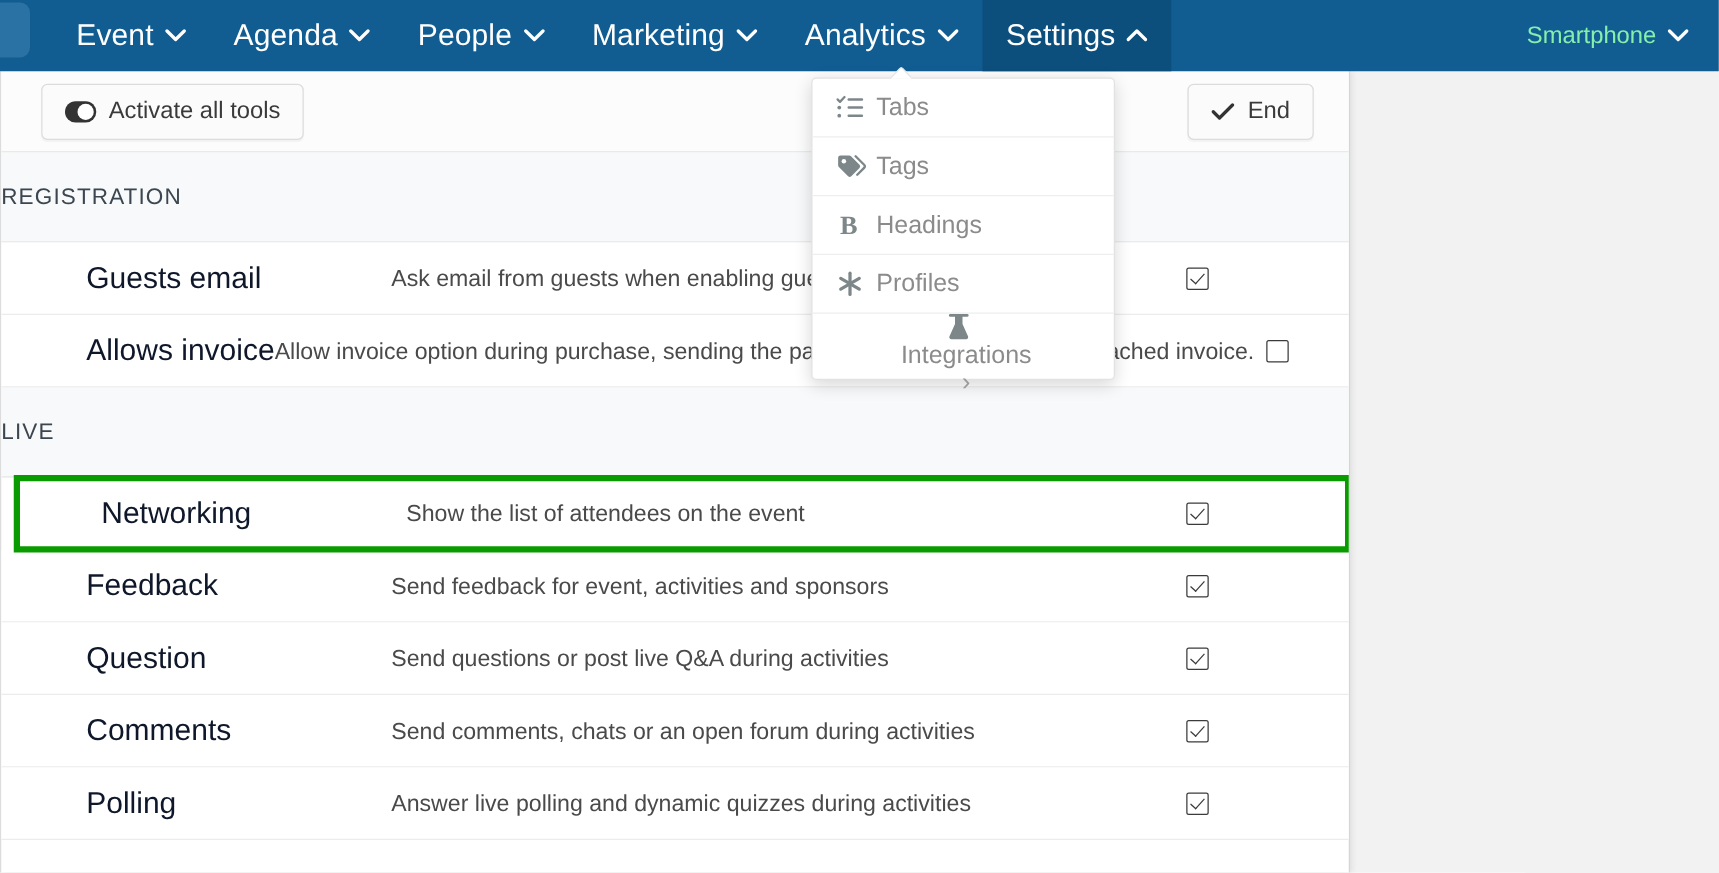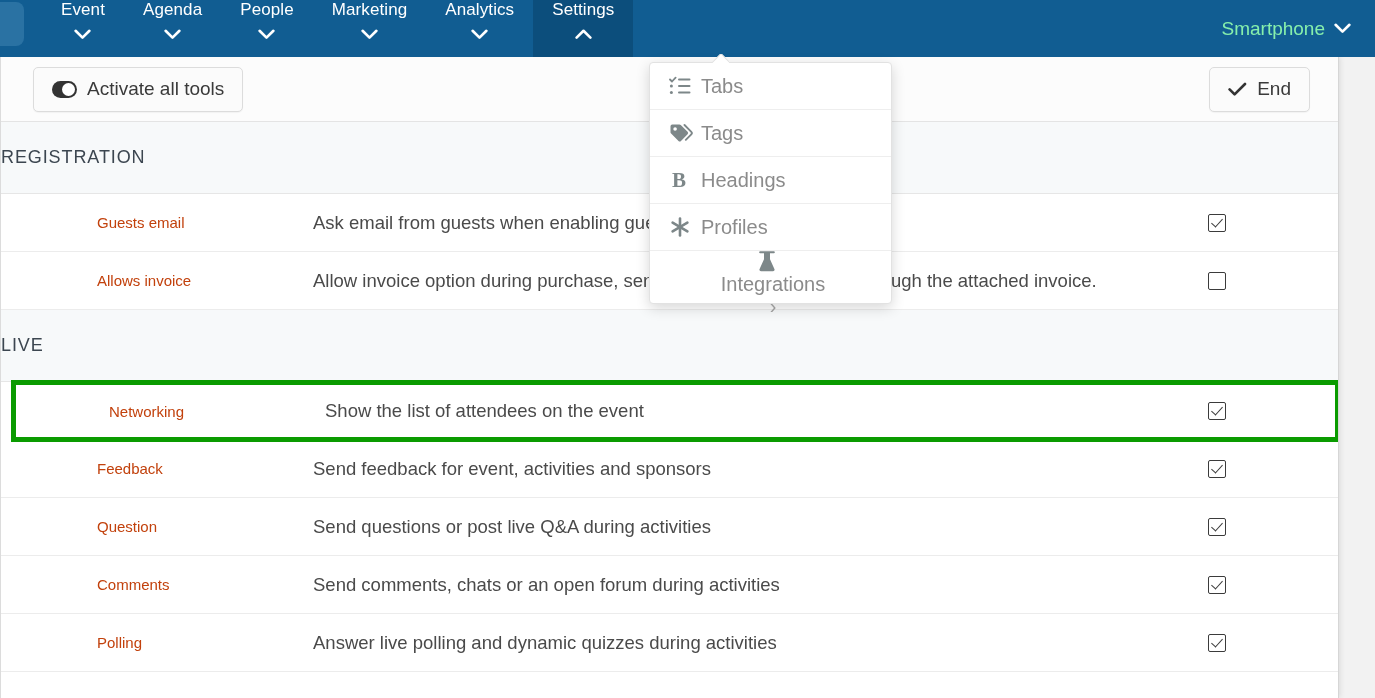--- a/index.html
+++ b/index.html
@@ -23,42 +23,41 @@
     margin-top: 2px; margin-left: -16px;
     background: #2a72a3;
     border-radius: 8px;
     flex: 0 0 auto;
   }
   .nav-items { display: flex; align-items: stretch; margin-left: 18px; }
   .nav-item {
     display: flex; align-items: center; gap: 9px;
     padding: 0 19px;
     color: #ffffff;
-    font-size: 17px;
+    font-size: 24px;
     letter-spacing: .1px;
     cursor: pointer;
     white-space: nowrap;
-    flex-direction: column;
   }
   .nav-item.active { background: #0c4e7c; }
   .nav-spacer { flex: 1 1 auto; }
   .nav-right {
     display: flex; align-items: center; gap: 9px;
     padding: 0 24px 0 19px;
     color: #86efac; font-size: 19px;
     cursor: pointer; white-space: nowrap;
   }
   .caret { display: inline-block; line-height: 0; }
   .caret svg { display: block; }
 
   
   .panel {
     position: absolute;
     top: 57px; left: 0;
-    width: 1339px; height: 641px;
+    width: 1080px; height: 641px;
     background: #ffffff;
     border-left: 1px solid #dcdcdc;
     border-right: 1px solid #d6d6d6;
     box-shadow: 2px 0 5px rgba(0,0,0,.07), -2px 0 5px rgba(0,0,0,.05);
     overflow: hidden;
   }
 
   
   .toolbar {
     height: 65px;
@@ -113,23 +112,23 @@
   
   .row {
     height: 58px;
     border-bottom: 1px solid #ececec;
     display: flex; align-items: center;
     background: #ffffff;
     position: relative;
   }
   .row-name {
     width: 312px;
-    padding-left: 96px;
-    font-size: 15px;
-    color: #c2410c;
+    padding-left: 68px;
+    font-size: 24px;
+    color: #0f172a;
     white-space: nowrap;
   }
   .row-desc {
     flex: 1 1 auto;
     font-size: 18.5px;
     color: #4a4a4a;
     white-space: nowrap;
   }
   .row-check {
     width: 140px;

